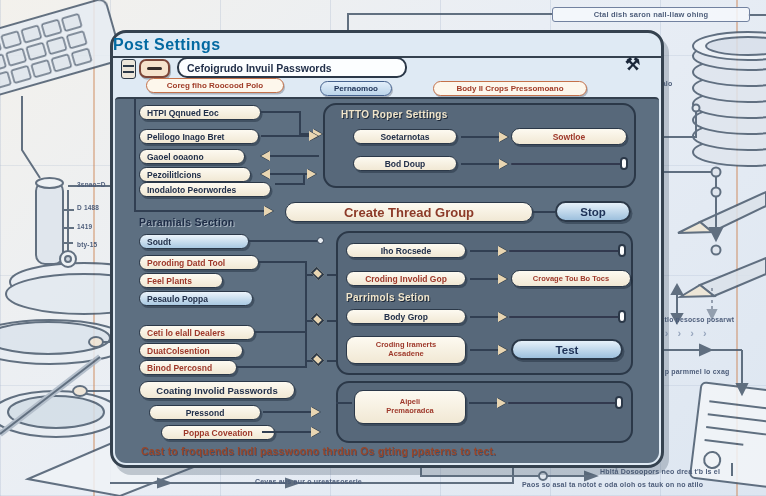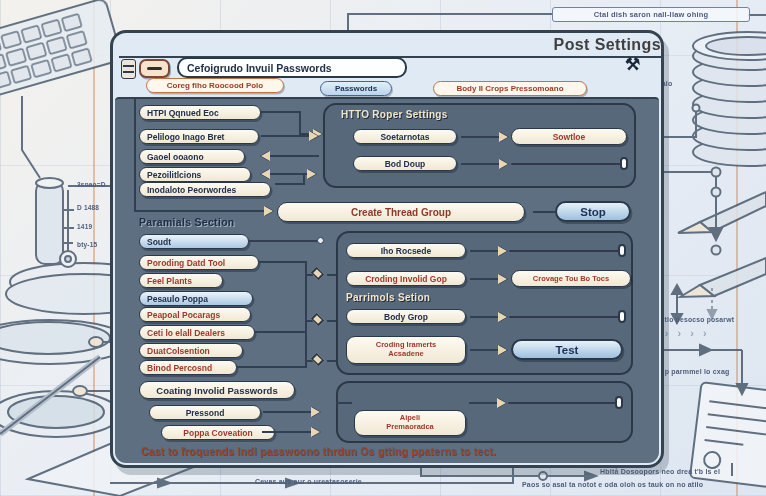--- a/index.html
+++ b/index.html
@@ -12,22 +12,22 @@
       linear-gradient(135deg,#f3f1ec,#e9eef5 45%,#dde6f1);
   }
   .warm-v{position:absolute;top:0;bottom:0;width:2px;background:rgba(205,130,82,.45);z-index:0}
   svg.deco{position:absolute;left:0;top:0;z-index:1}
   .annot{position:absolute;z-index:2;color:#4d5d7a;font-size:7px;font-weight:bold;letter-spacing:.2px;white-space:nowrap}
   .topbox{display:flex;align-items:center;justify-content:center;border:1.2px solid #7282a0;border-radius:3px;background:rgba(245,248,252,.85);font-size:7.5px}
   .chev{color:rgba(90,110,145,.55);font-size:11px;letter-spacing:3px}
 
   .window{position:absolute;left:110px;top:30px;width:548px;height:432px;background:#dfeaf4;
     border:3px solid #35424f;border-radius:16px;box-shadow:5px 7px 0 rgba(70,85,105,.28);z-index:3}
-  .titlebar{position:absolute;left:6px;right:0;top:0;height:23px;border-bottom:2.5px solid #35424f;
-    text-align:right;font-weight:bold;font-size:16px;color:#404040;line-height:23px;letter-spacing:.4px}
+  .titlebar{position:absolute;left:0;right:0;top:0;height:23px;border-bottom:2.5px solid #35424f;
+    text-align:left;font-weight:bold;font-size:16px;color:#0369a1;line-height:23px;letter-spacing:.4px}
   .mainpanel{position:absolute;left:2px;right:2px;top:64px;bottom:2px;background:#5d6f81;
     border-radius:4px 4px 11px 11px;border-top:2px solid #33404e}
 
   .stack{position:absolute;width:15px;height:20px;border:1.6px solid #2c3a49;border-radius:3px;background:#ece6da;box-sizing:border-box}
   .stack i{position:absolute;left:1px;right:1px;height:1.5px;background:#2c3a49}
   .minusbtn{position:absolute;width:31px;height:19px;border:2px solid #7c4638;border-radius:7px;background:#f6e3cc;
     box-sizing:border-box;display:flex;align-items:center;justify-content:center;box-shadow:1px 1.5px 0 rgba(15,25,40,.3)}
   .minusbtn i{width:15px;height:3.5px;background:#342c29;border-radius:2px}
   .field{position:absolute;background:#fcfeff;border:2px solid #2b3848;border-radius:10px;font-weight:bold;
     font-size:10.5px;color:#22304a;padding:0 8px;box-sizing:border-box;font-family:"Liberation Sans",sans-serif}
@@ -181,21 +181,21 @@
   <div class="stack" style="left:8px;top:26px">
       <i style="top:5px"></i>
       <i style="top:11px"></i>
     </div>
   <div class="minusbtn" style="left:26px;top:26px">
       <i></i>
     </div>
   <input class="field" style="left: 64px; top: 24px; width: 230px; height: 21px;" readonly="" value="Cefoigrudo Invuil Passwords">
   <div class="tools" style="left:512px;top:21px">⚒</div>
   <div class="tb-btn tb-warm" style="left:33px;top:45px;width:138px">Coreg fiho Roocood Polo</div>
-  <div class="tb-btn tb-blue" style="left:207px;top:48px;width:72px">Passwords</div>
+  <div class="tb-btn tb-blue" style="left:207px;top:48px;width:72px">Pernaomoo</div>
   <div class="tb-btn tb-warm" style="left:320px;top:48px;width:154px">Body Il Crops Pressomoano</div>
 
   <div class="pill" style="left:26px;top:72px;width:122px">HTPI Qqnued Eoc</div>
   <div class="pill" style="left:26px;top:96px;width:120px">Pelilogo Inago Bret</div>
   <div class="pill" style="left:26px;top:116px;width:106px">Gaoel ooaono</div>
   <div class="pill" style="left:26px;top:134px;width:112px">Pezoilitlcions</div>
   <div class="pill" style="left:26px;top:149px;width:132px">Inodaloto Peorwordes</div>
 
   <div class="hline" style="left:148px;top:78px;width:40px"></div>
   <div class="vline" style="left:186px;top:78px;height:24px"></div>
@@ -220,30 +220,29 @@
   <div class="pill c" style="left:240px;top:123px;width:104px">Bod Doup</div>
   <div class="hline" style="left:348px;top:130px;width:38px"></div>
   <div class="tri-r" style="left:386px;top:126px"></div>
   <div class="slider" style="left:398px;top:130px;width:114px">
       <span class="knob"></span>
     </div>
 
   <div class="vline" style="left:21px;top:66px;height:112px"></div>
   <div class="hline" style="left:21px;top:177px;width:130px"></div>
   <div class="tri-r" style="left:151px;top:173px"></div>
-  <div class="pill c" style="left:164px;top:169px;width:248px;height:20px;font-size:10px;color:#8c3a28;border-radius:11px">Create Thread Group</div>
+  <div class="pill c" style="left:172px;top:169px;width:248px;height:20px;font-size:13px;color:#8c3a28;border-radius:11px">Create Thread Group</div>
   <div class="hline" style="left:420px;top:178px;width:22px"></div>
   <div class="btnblue" style="left:442px;top:168px;width:76px;height:21px">Stop</div>
 
   <div class="hdr-emboss" style="left:26px;top:183px">Paramials Section</div>
   <div class="pill blue" style="left:26px;top:201px;width:110px">Soudt</div>
   <div class="pill red" style="left:26px;top:222px;width:120px">Poroding Datd Tool</div>
   <div class="pill red" style="left:26px;top:240px;width:84px">Feel Plants</div>
   <div class="pill blue" style="left:26px;top:258px;width:114px">Pesaulo Poppa</div>
-  <div class="pill red" style="left:26px;top:274px;width:112px">Peapoal Pocarags</div>
   <div class="pill red" style="left:26px;top:292px;width:116px">Ceti lo elall Dealers</div>
   <div class="pill red" style="left:26px;top:310px;width:104px">DuatColsention</div>
   <div class="pill red" style="left:26px;top:327px;width:98px">Binod Percosnd</div>
 
   <div class="hline" style="left:136px;top:207px;width:70px"></div>
   <div class="dot" style="left:204px;top:204px"></div>
   <div class="hline" style="left:146px;top:228px;width:46px"></div>
   <div class="vline" style="left:192px;top:228px;height:107px"></div>
   <div class="hline" style="left:124px;top:333px;width:68px"></div>
   <div class="hline" style="left:142px;top:298px;width:50px"></div>
@@ -285,21 +284,21 @@
 
   <div class="pill c" style="left:26px;top:348px;width:156px;height:18px;font-size:9.5px">Coating Involid Passwords</div>
   <div class="pill c" style="left:36px;top:372px;width:112px">Pressond</div>
   <div class="hline" style="left:150px;top:378px;width:48px"></div>
   <div class="tri-r" style="left:198px;top:374px"></div>
   <div class="pill c red" style="left:48px;top:392px;width:114px">Poppa Coveation</div>
   <div class="hline" style="left:149px;top:398px;width:49px"></div>
   <div class="tri-r" style="left:198px;top:394px"></div>
   <div class="panel-box" style="left:223px;top:348px;width:297px;height:62px"></div>
   <div class="hline" style="left:223px;top:369px;width:16px"></div>
-  <div class="pill c red two" style="left:241px;top:377px;width:112px;height:26px">
+  <div class="pill c red two" style="left:241px;top:357px;width:112px;height:34px">
     <span>Aipeli</span>
     <span>Premaoradca</span>
   </div>
   <div class="hline" style="left:356px;top:369px;width:28px"></div>
   <div class="tri-r" style="left:384px;top:365px"></div>
   <div class="slider" style="left:395px;top:369px;width:112px">
       <span class="knob"></span>
     </div>
 
   <div class="status" style="left:28px;top:412px">Cast to froquends Indl passwoono thrdun Os gtting ppaterns to tect.</div>

